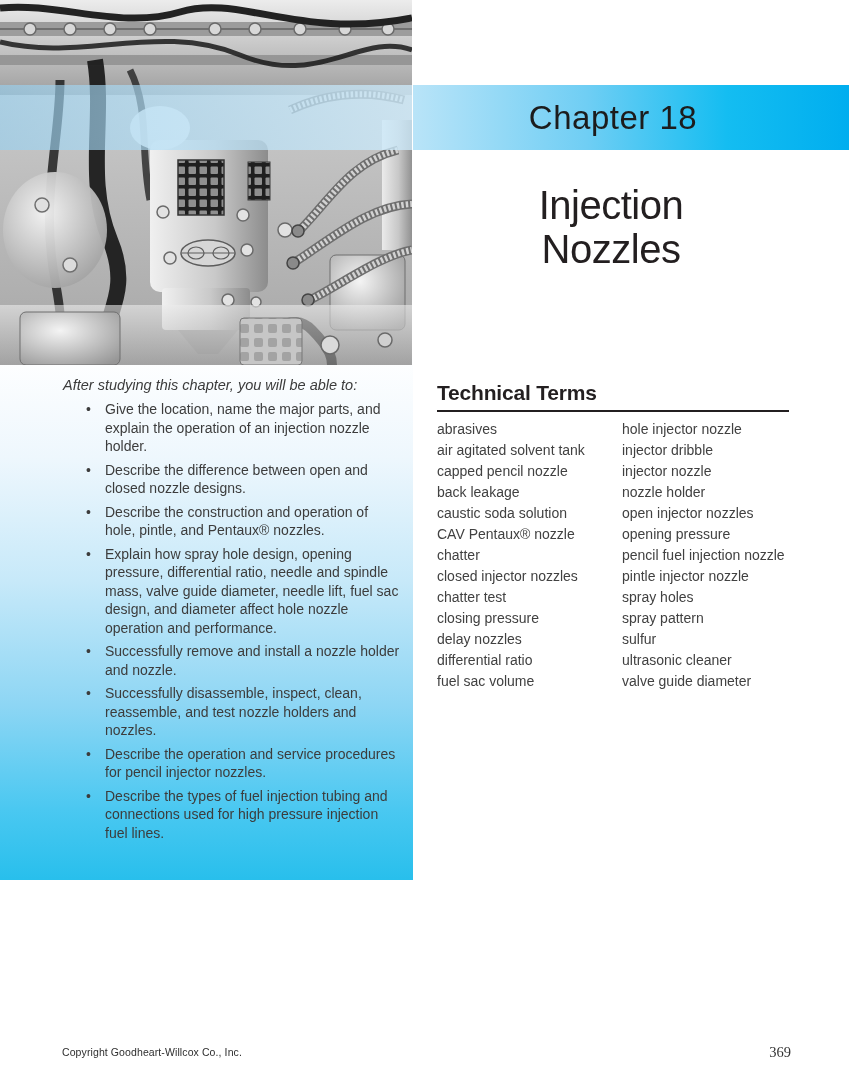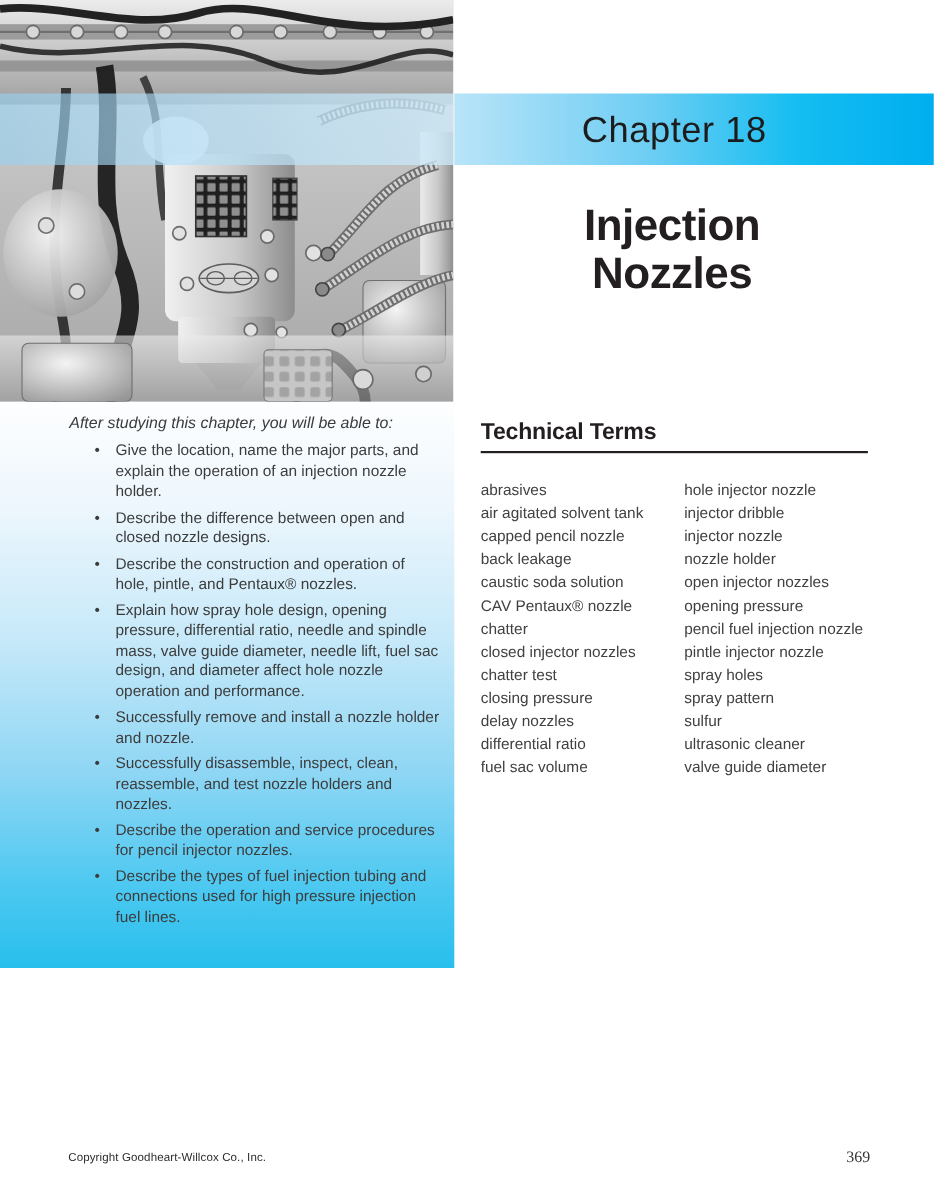--- a/index.html
+++ b/index.html
@@ -96,21 +96,21 @@
     letter-spacing: 0.5px;
   }
 
   .chapter-title {
     position: absolute;
     left: 413px; top: 183px;
     width: 436px;
     padding-right: 40px;
     text-align: center;
     font-size: 40px;
-    font-weight: 700;
+    font-weight: 400;
     line-height: 44px;
     color: #231f20;
     letter-spacing: -0.5px;
   }
 
   .terms {
     position: absolute;
     left: 437px; top: 381px;
     width: 352px;
   }
@@ -120,21 +120,21 @@
     color: #231f20;
     letter-spacing: -0.2px;
   }
   .terms-rule {
     margin-top: 5px;
     height: 0;
     border-bottom: 2px solid #231f20;
   }
   .terms-cols {
     display: flex;
-    margin-top: 23px;
+    margin-top: 7px;
   }
   .terms-col { list-style: none; }
   .terms-col-left  { width: 185px; flex: 0 0 185px; }
   .terms-col-right { flex: 1; }
   .terms-col li {
     font-size: 14px;
     line-height: 21px;
     color: #414141;
     white-space: nowrap;
   }

